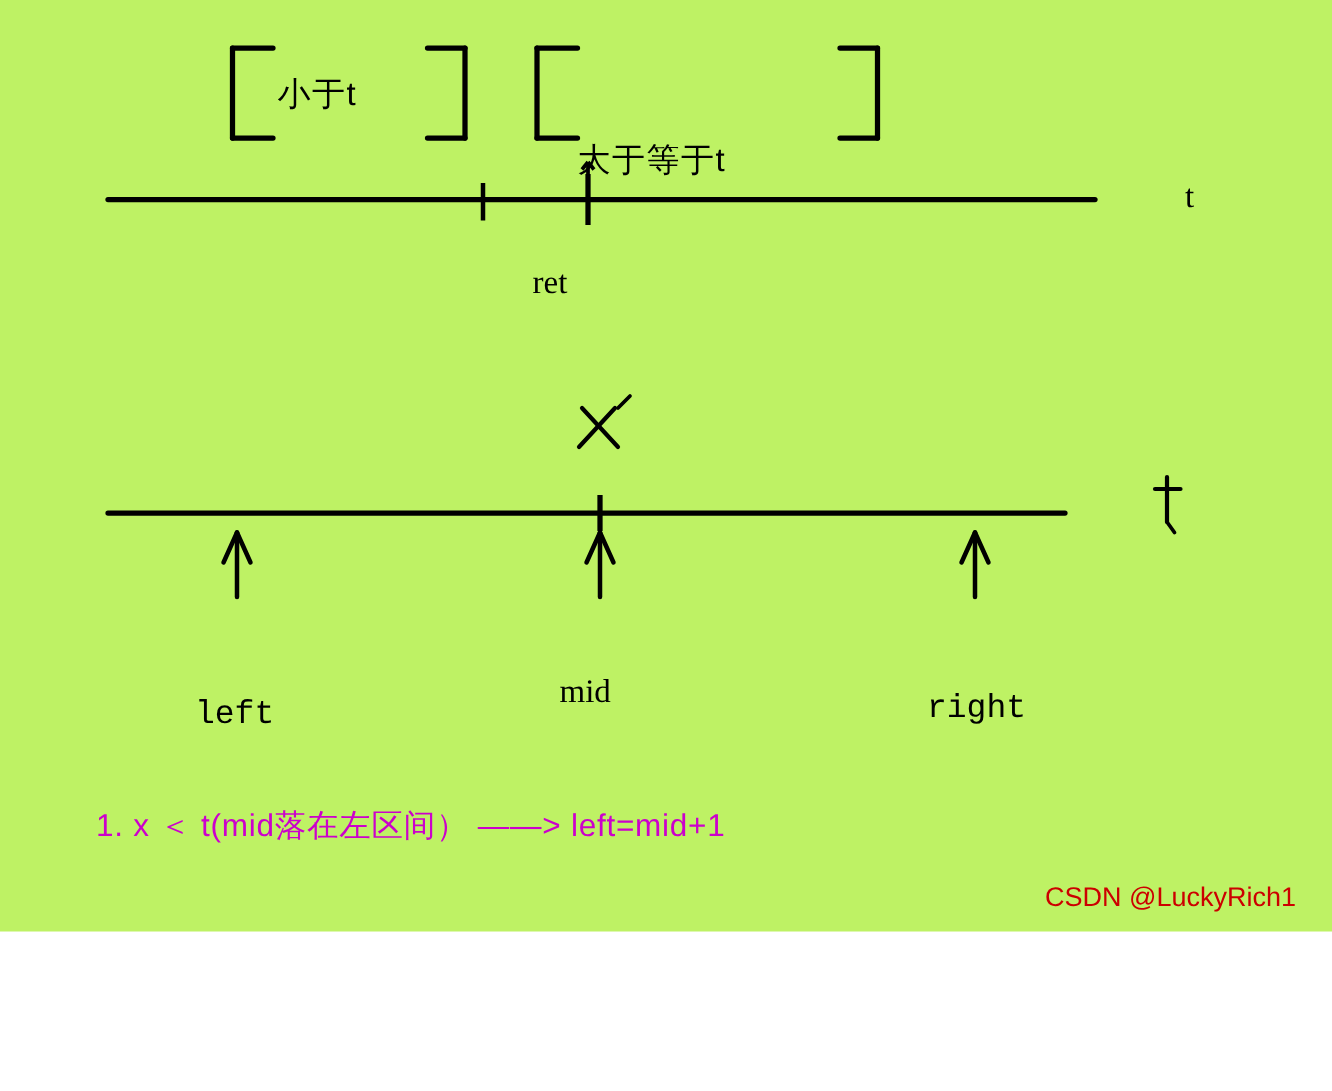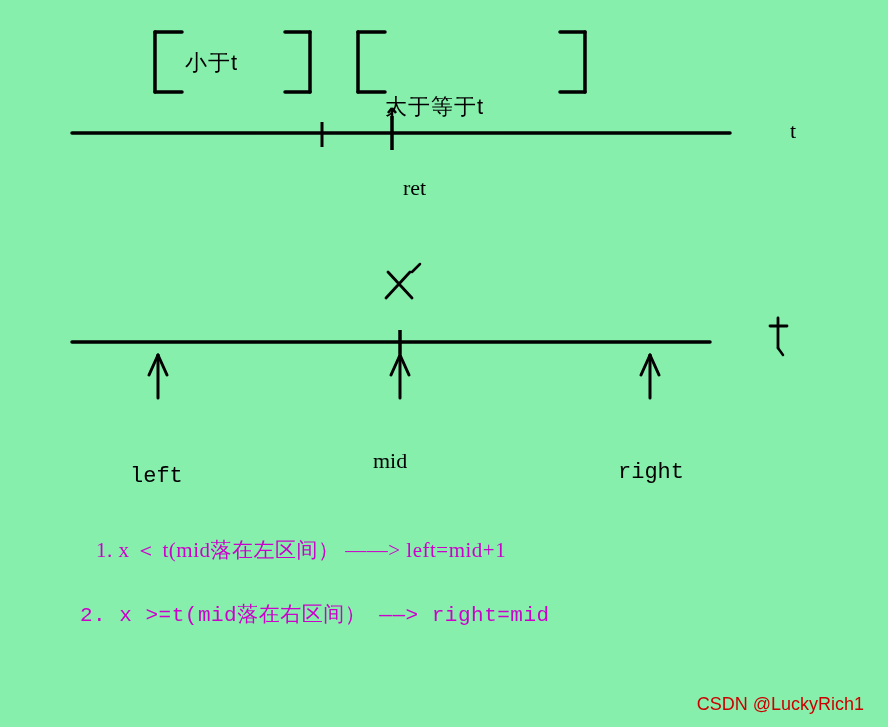--- a/index.html
+++ b/index.html
@@ -7,34 +7,33 @@
       width: 888px;
       height: 727px;
       background: #ffffff;
       font-family: 'Courier New', Courier, monospace;
       position: relative;
       overflow: hidden;
     }
 
     .main-container {
       width: 888px;
-      height: 727px;
+      height: 621px;
       position: relative;
-      background: #86efac;
+      background: #bef264;
     }
 
     
     .ret-label {
       position: absolute;
       top: 175px;
       left: 355px;
       font-size: 22px;
       color: #000;
       font-family: serif;
-      margin-left: 48px;
     }
 
     
     .t-label-top {
       position: absolute;
       top: 118px;
       left: 790px;
       font-size: 22px;
       color: #000;
       font-family: serif;
@@ -87,24 +86,24 @@
       font-size: 22px;
       color: #000;
       font-family: 'Courier New', monospace;
       text-align: right;
     }
 
     
     .rule-1 {
       position: absolute;
       top: 536px;
-      left: 96px;
+      left: 64px;
       font-size: 21px;
       color: #cc00cc;
-      font-family: Liberation Serif, serif;
+      font-family: Liberation Sans, sans-serif;
       letter-spacing: 0.5px;
     }
 
     .rule-2 {
       position: absolute;
       top: 600px;
       left: 80px;
       font-size: 21px;
       color: #cc00cc;
       font-family: 'Courier New', monospace;
@@ -201,17 +200,16 @@
   <span class="ret-label">ret</span>
 
   <span class="label-left">left</span>
 
   <span class="label-mid">mid</span>
 
   <span class="label-right">right</span>
 
   <div class="rule-1">1.  x ＜ t(mid落在左区间）    ——&gt; left=mid+1</div>
 
-  <div class="rule-2">2.  x &gt;=t(mid落在右区间）    ——&gt; right=mid</div>
 
   <div class="watermark">CSDN @LuckyRich1</div>
 
 </div>
 
 </body></html>

